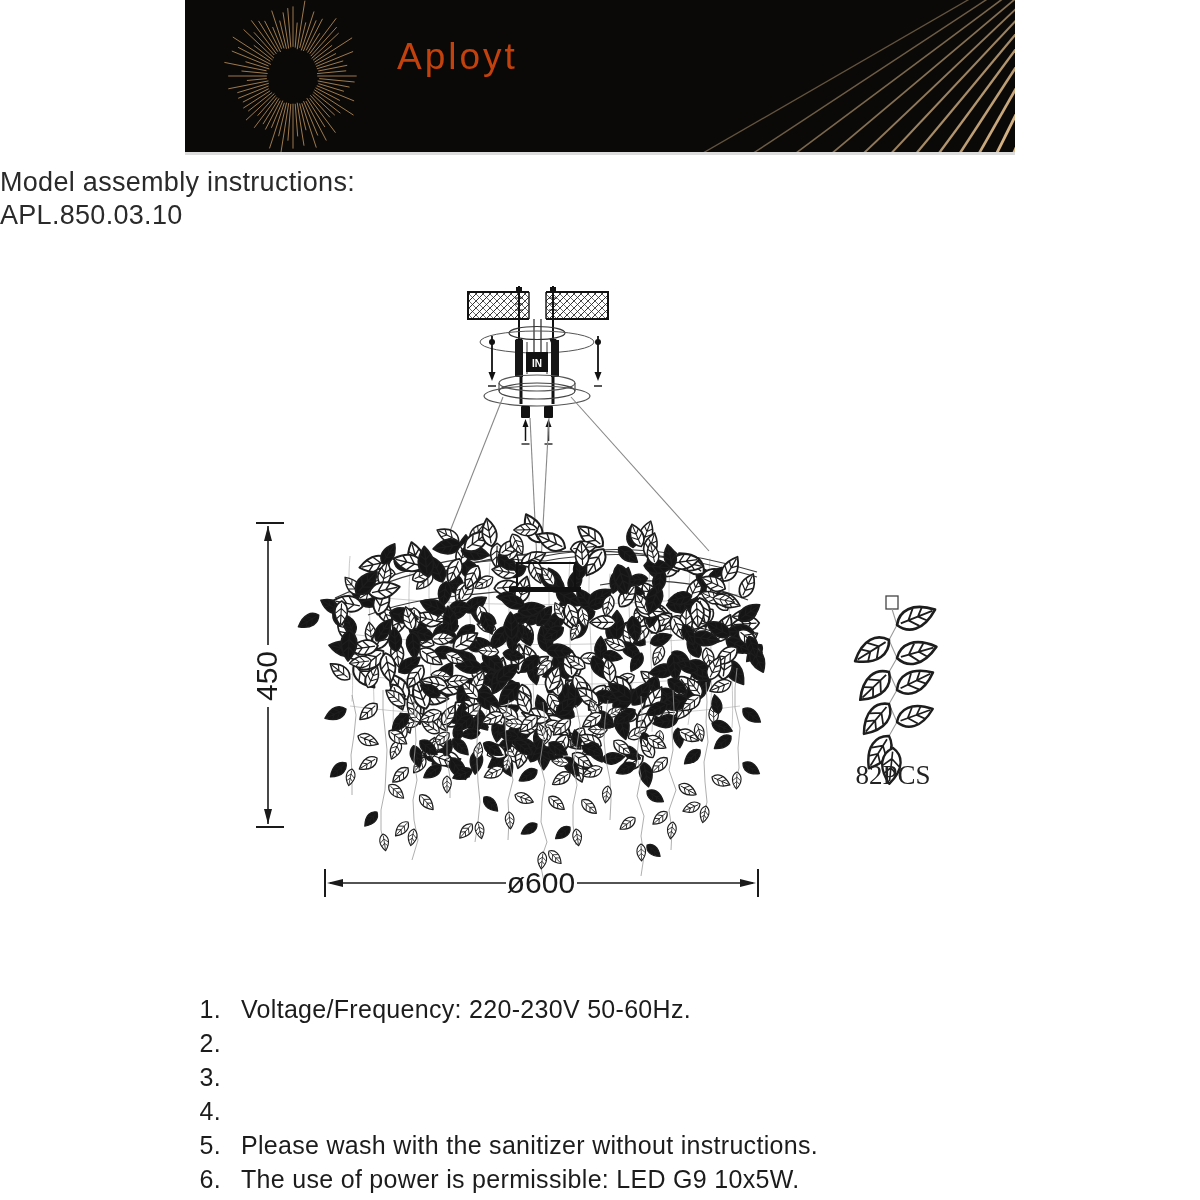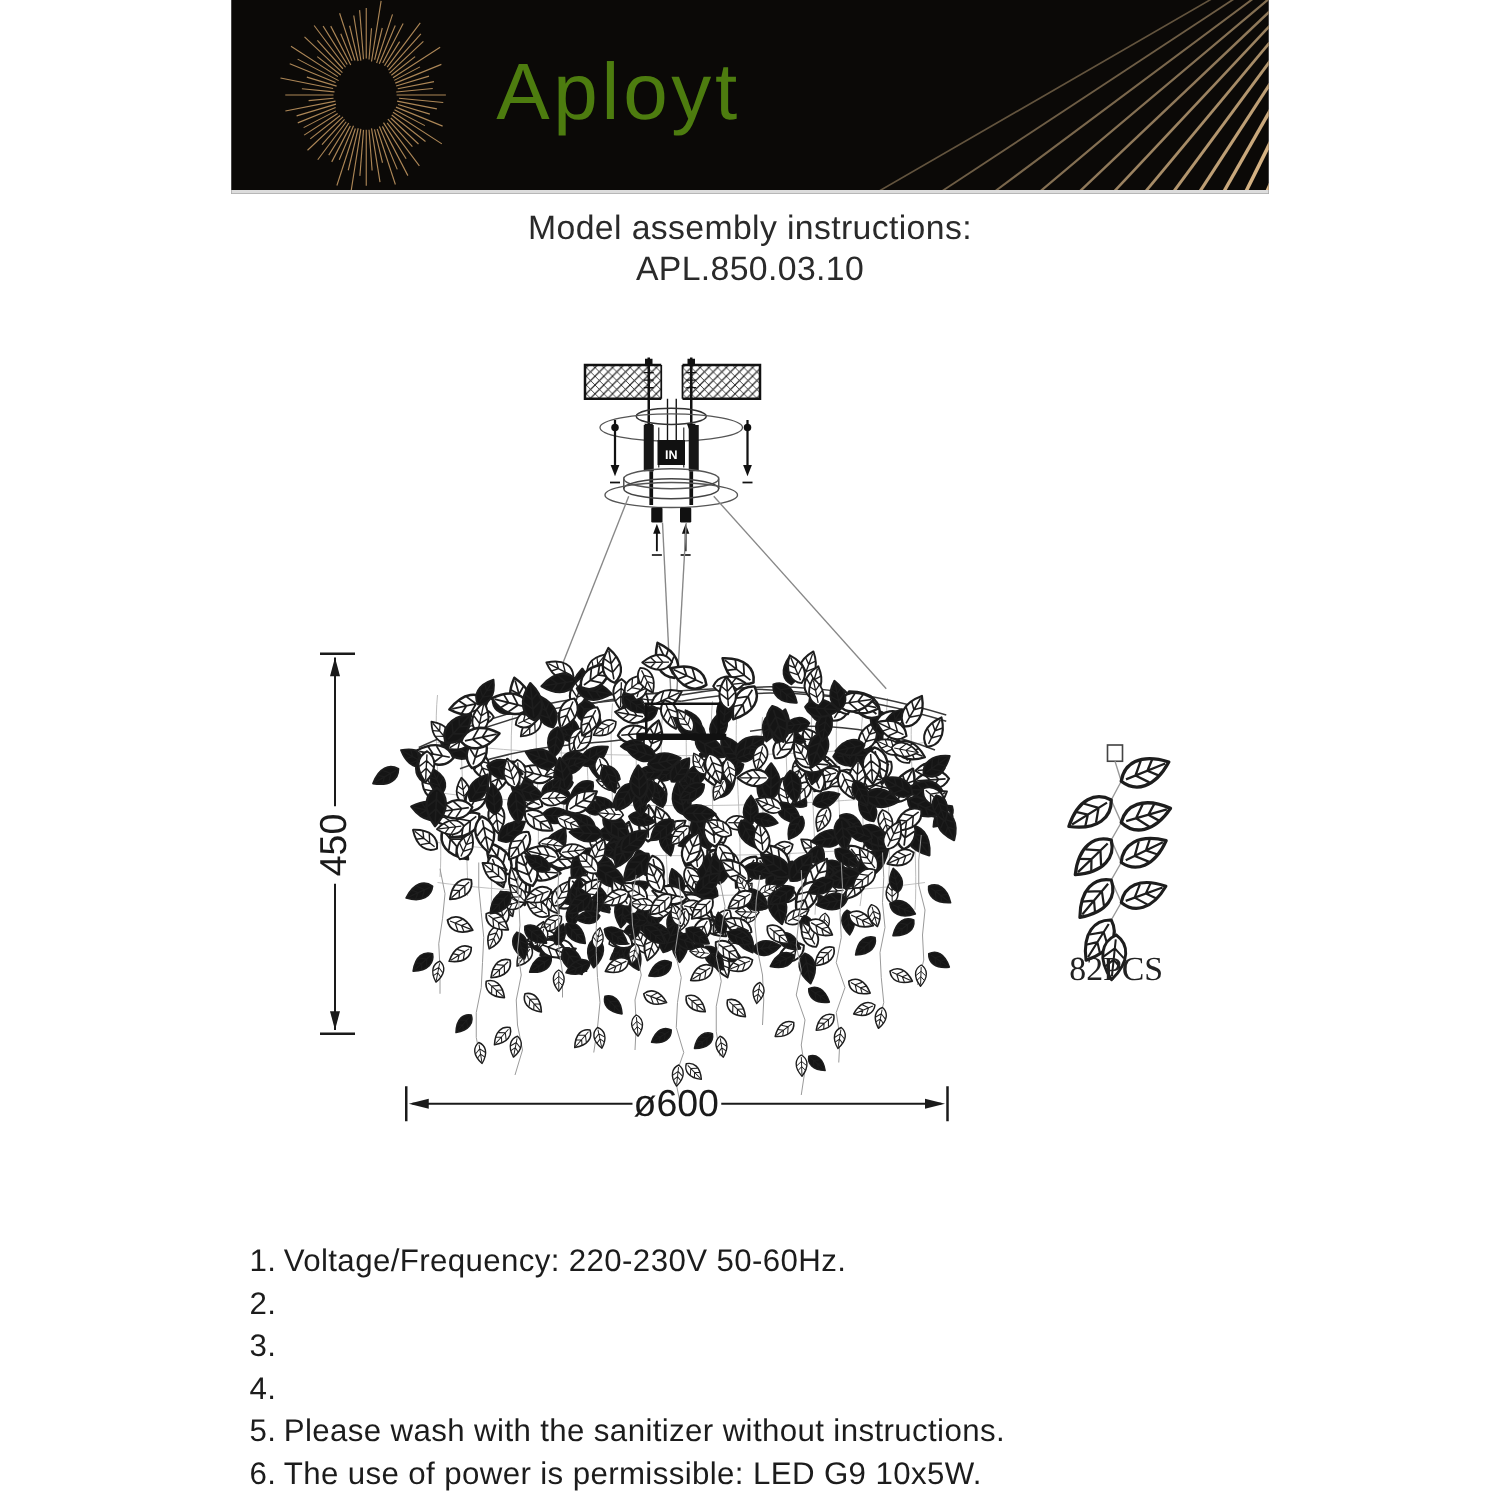--- a/index.html
+++ b/index.html
@@ -1,30 +1,30 @@
 <!DOCTYPE html>
 <html><head>
 <meta charset="utf-8">
 <style>
   html,body{margin:0;padding:0;width:1200px;height:1200px;background:#ffffff;overflow:hidden;}
   .page{position:relative;width:1200px;height:1200px;background:#ffffff;
         font-family:"Liberation Sans",sans-serif;color:#1b1b1b;}
   .banner{position:absolute;left:185px;top:0;width:830px;height:152px;background:#0b0907;
           border-bottom:3px solid #dcdcdc;}
   .banner svg{position:absolute;left:0;top:0;width:830px;height:152px;display:block;}
-  .brand{position:absolute;left:212px;top:36px;font-size:64px;font-weight:400;letter-spacing:3px;
-         color:#4d7c0f;}
-  .title-block{position:absolute;left:0;top:166px;width:1200px;text-align:center;
+  .brand{position:absolute;left:212px;top:36px;font-size:37px;font-weight:400;letter-spacing:3px;
+         color:#c2410c;}
+  .title-block{position:absolute;left:0;top:166px;width:1200px;
                font-size:27px;font-weight:500;color:#2a2a2a;letter-spacing:.3px;line-height:33px;}
   .diagram-svg{position:absolute;left:0;top:0;width:1200px;height:1200px;}
   .instructions{position:absolute;left:0;top:992px;width:1200px;font-size:25px;line-height:34px;
                 color:#1c1c1c;letter-spacing:.3px;}
   .instructions .row{display:flex;}
   .instructions .num{width:221px;text-align:right;flex:0 0 auto;}
-  .instructions .txt{margin-left:6px;}
+  .instructions .txt{margin-left:20px;}
 </style>
 </head>
 <body>
 
 <div class="page">
 
   <header class="banner">
     <svg viewBox="0 0 830 152">
       <g id="sunburst" transform="translate(108,76)">
           <line x1="24.3" y1="0.0" x2="63.7" y2="0.0" stroke="#ad8757" stroke-width="0.9"></line>

